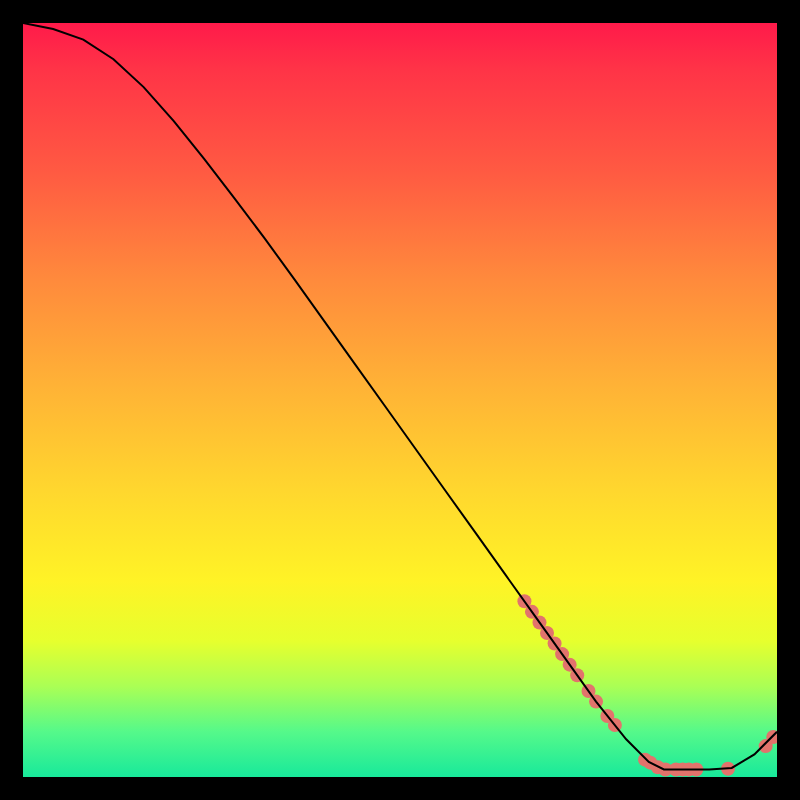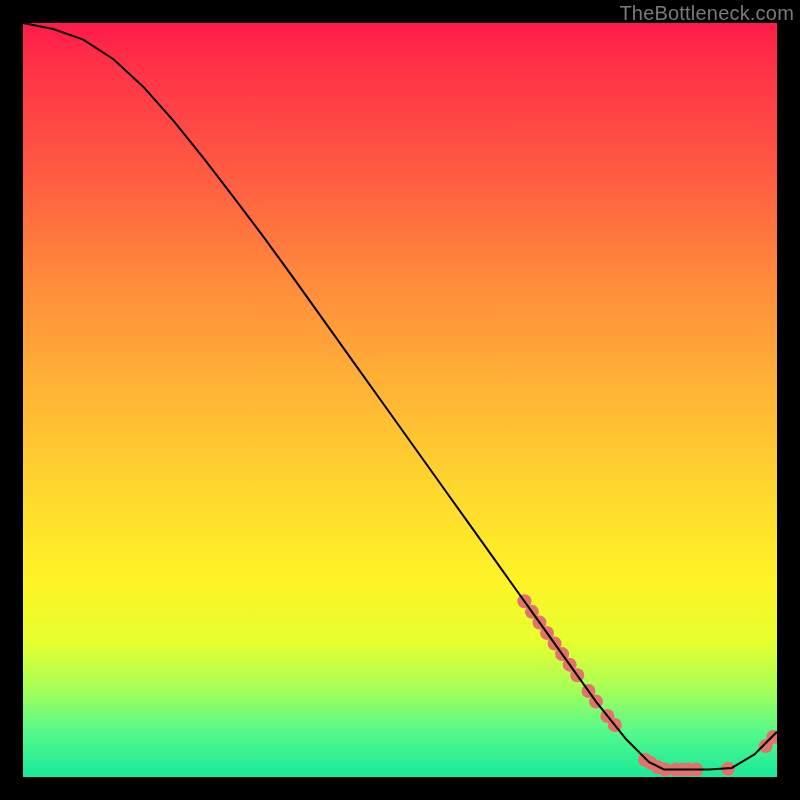--- a/index.html
+++ b/index.html
@@ -81,14 +81,13 @@
           <circle cx="659.75" cy="746.46" r="7" fill="#e2736c"></circle>
           <circle cx="665.78" cy="746.46" r="7" fill="#e2736c"></circle>
           <circle cx="673.32" cy="746.46" r="7" fill="#e2736c"></circle>
           <circle cx="704.99" cy="745.71" r="7" fill="#e2736c"></circle>
           <circle cx="742.69" cy="723.09" r="7" fill="#e2736c"></circle>
           <circle cx="750.23" cy="714.04" r="7" fill="#e2736c"></circle>
         </g>
       <path id="curve-path" fill="none" stroke-width="2" d="M0.00 0.00 L30.16 6.03 L60.32 16.59 L90.48 36.19 L120.64 64.09 L150.80 98.02 L180.96 135.72 L211.12 174.93 L241.28 214.89 L271.44 256.36 L301.60 298.58 L331.76 340.81 L361.92 383.03 L392.08 425.26 L422.24 467.48 L452.40 509.70 L482.56 551.93 L512.72 594.15 L542.88 636.38 L573.04 678.60 L603.20 716.30 L625.82 738.92 L640.90 746.46 L663.52 746.46 L686.14 746.46 L708.76 744.95 L731.38 731.38 L754.00 708.76" stroke="#000000"></path>
     </svg>
   </div>
-  <div class="watermark">TheBottleneck.com</div>
 </div>
 
 </body></html>

